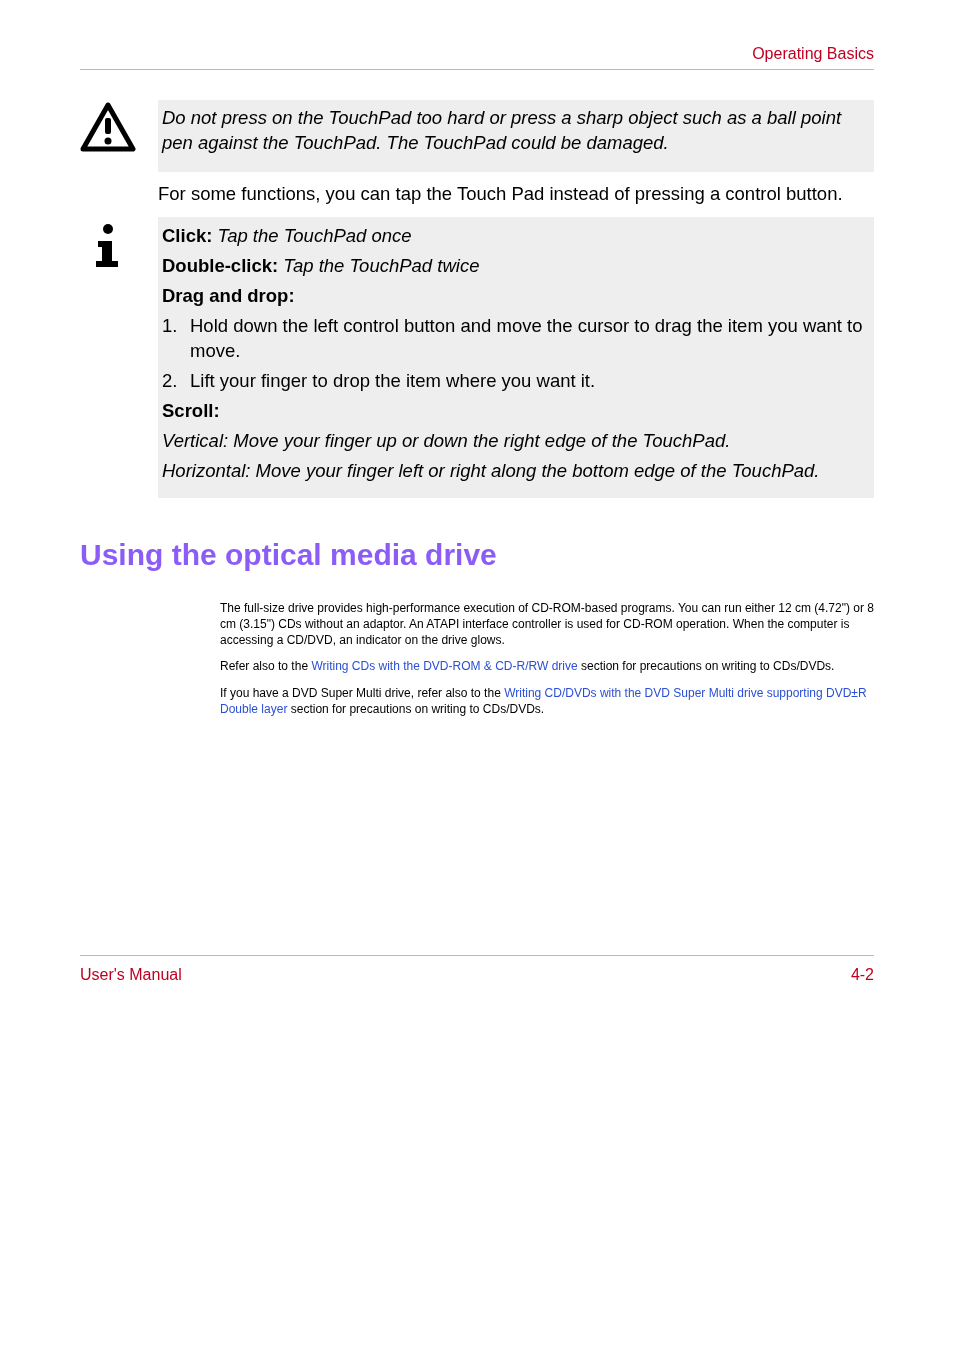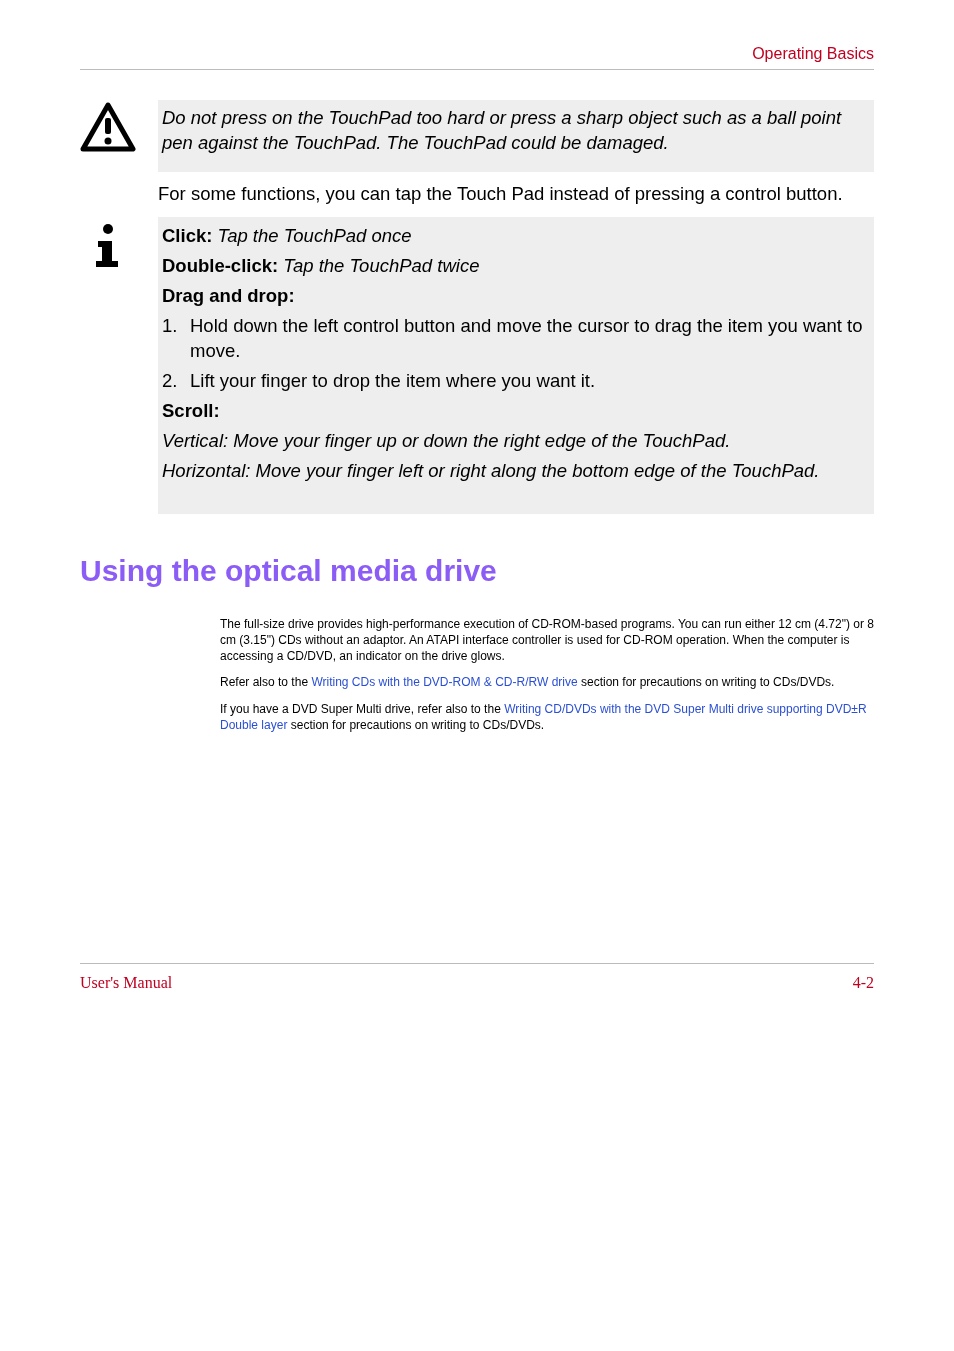--- a/index.html
+++ b/index.html
@@ -52,21 +52,21 @@
     font-size: 18.5px;
     line-height: 1.35;
   }
   .plain-para {
     font-size: 18.5px;
     line-height: 1.35;
     margin-bottom: 10px;
   }
   .info-box {
     background: #eeeeee;
-    padding: 6px 4px 26px 4px;
+    padding: 6px 4px 10px 4px;
     font-size: 18.5px;
     line-height: 1.4;
   }
   .info-line {
     margin-bottom: 4px;
   }
   .bold {
     font-weight: bold;
     font-style: normal;
   }
@@ -103,24 +103,23 @@
   }
   .indented-body {
     margin-left: 140px;
   }
   .link {
     color: #2b4fd4;
     margin-top: 16px;
   }
   .footer {
     position: absolute;
-    bottom: 24px;
+    bottom: 32px;
     left: 80px;
     right: 80px;
-    font-family: Liberation Serif, serif;
   }
   .hr-bottom {
     border: none;
     border-top: 1px solid #bbb;
     margin-bottom: 10px;
   }
   .footer-row {
     display: flex;
     justify-content: space-between;
     color: #c00020;

